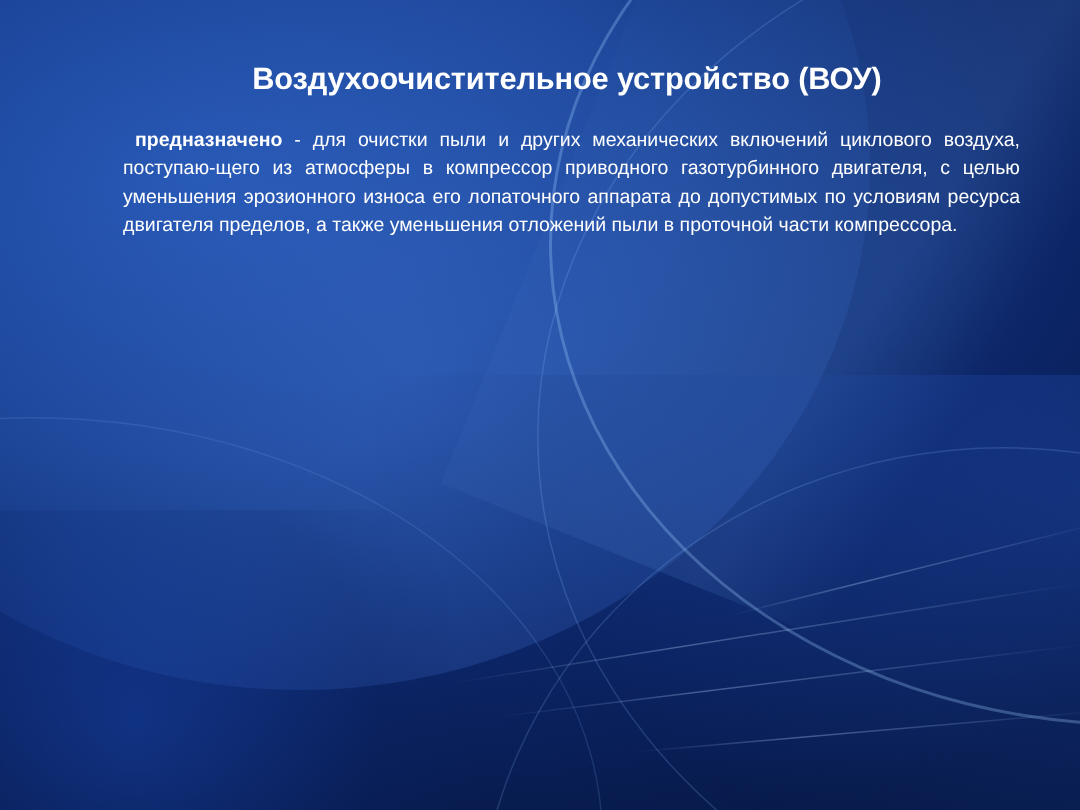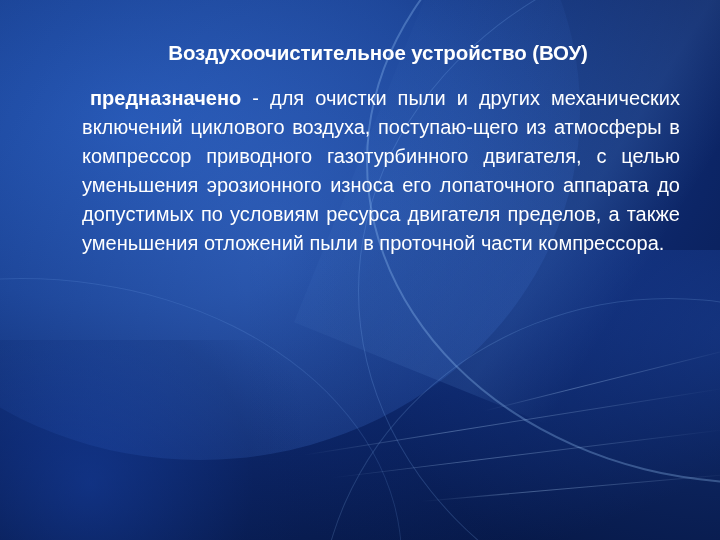--- a/index.html
+++ b/index.html
@@ -124,21 +124,21 @@
     line-height: 1.1;
     text-align: center;
     letter-spacing: -0.1px;
   }
   .body-block {
     position: absolute;
     left: 64px;
     top: 84px;
     width: 598px;
     color: #ffffff;
-    font-size: 20px;
+    font-size: 13px;
     line-height: 1.455;
     text-align: justify;
     text-justify: inter-word;
   }
   .body-block p {
     margin: 0;
   }
   .lead {
     font-weight: bold;
   }

